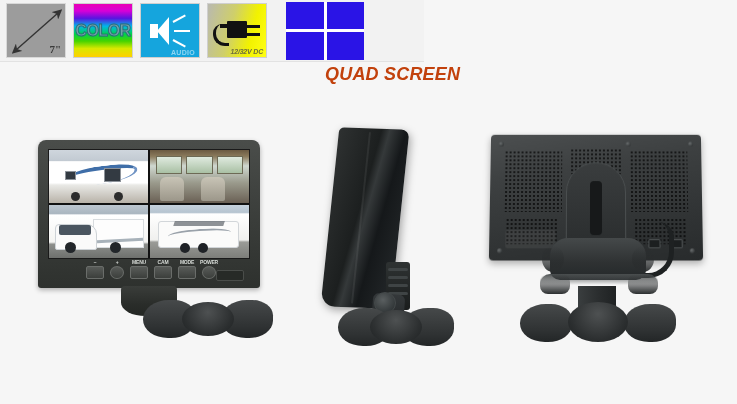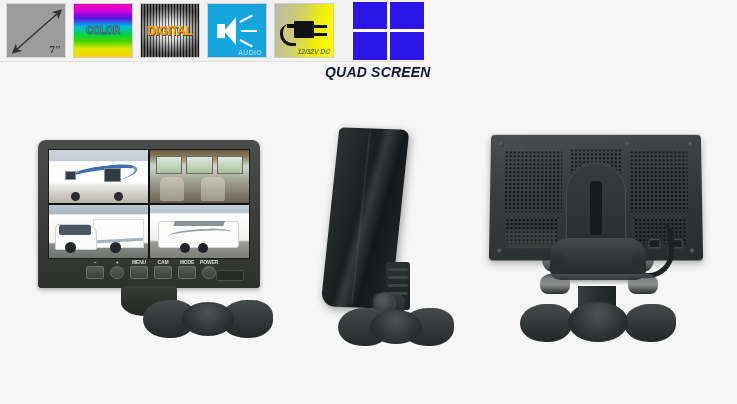--- a/index.html
+++ b/index.html
@@ -51,21 +51,21 @@
   
   .badge-color {
     background: linear-gradient(to bottom,
       #e800b4 0%, #d800d8 13%, #5a14e0 27%,
       #00b7e8 42%, #00d24a 57%, #46d400 70%,
       #d8e800 84%, #ffd000 100%);
     border: 1px solid #cfcfcf;
     display: flex; align-items: center; justify-content: center;
   }
   .badge-color .ctext {
-    font-size: 10px; font-weight: bold;
+    font-size: 16px; font-weight: bold;
     letter-spacing: -0.5px;
     color: rgba(180,220,225,0.55);
     -webkit-text-stroke: 0.8px #2a6a78;
     text-shadow: 0 0 1px #1f5560;
     font-family: "Liberation Sans", sans-serif;
   }
 
   
   .badge-digital {
     background:
@@ -149,22 +149,22 @@
     grid-template-columns: 1fr 1fr;
     grid-template-rows: 1fr 1fr;
     gap: 3px;
     margin-left: 12px;
   }
   .badge-quad .q { background: #2a14e6; }
 
   .quad-caption {
     position: absolute;
     left: 325px; top: 64px;
-    font-size: 14px; font-weight: bold; font-style: italic;
-    color: #0f172a;
+    font-size: 18px; font-weight: bold; font-style: italic;
+    color: #c2410c;
     letter-spacing: 0.2px;
     font-family: "Liberation Sans", sans-serif;
   }
 
   
   .monitor-front {
     position: absolute;
     left: 38px; top: 140px;
     width: 222px; height: 148px;
     background: linear-gradient(180deg, #4a4d4a 0%, #3a3d3a 55%, #2e312e 100%);
@@ -537,23 +537,20 @@
         </defs>
         <line x1="9" y1="46" x2="51" y2="9" stroke="#333" stroke-width="1.4" marker-end="url(#ah)" marker-start="url(#ah2)"></line>
       </svg>
       <span class="size-label">7"</span>
     </div>
 
     <div class="badge badge-color">
       <span class="ctext">COLOR</span>
     </div>
 
-    <div class="badge badge-digital">
-      <span class="dtext">DIGITAL</span>
-    </div>
 
     <div class="badge badge-audio">
       <span class="spk-body"></span>
       <span class="spk-cone"></span>
       <span class="wave" style="left:32px; top:17px; width:14px; transform:rotate(-28deg);"></span>
       <span class="wave" style="left:33px; top:26px; width:16px;"></span>
       <span class="wave" style="left:32px; top:35px; width:14px; transform:rotate(28deg);"></span>
       <span class="alabel">AUDIO</span>
     </div>
 

